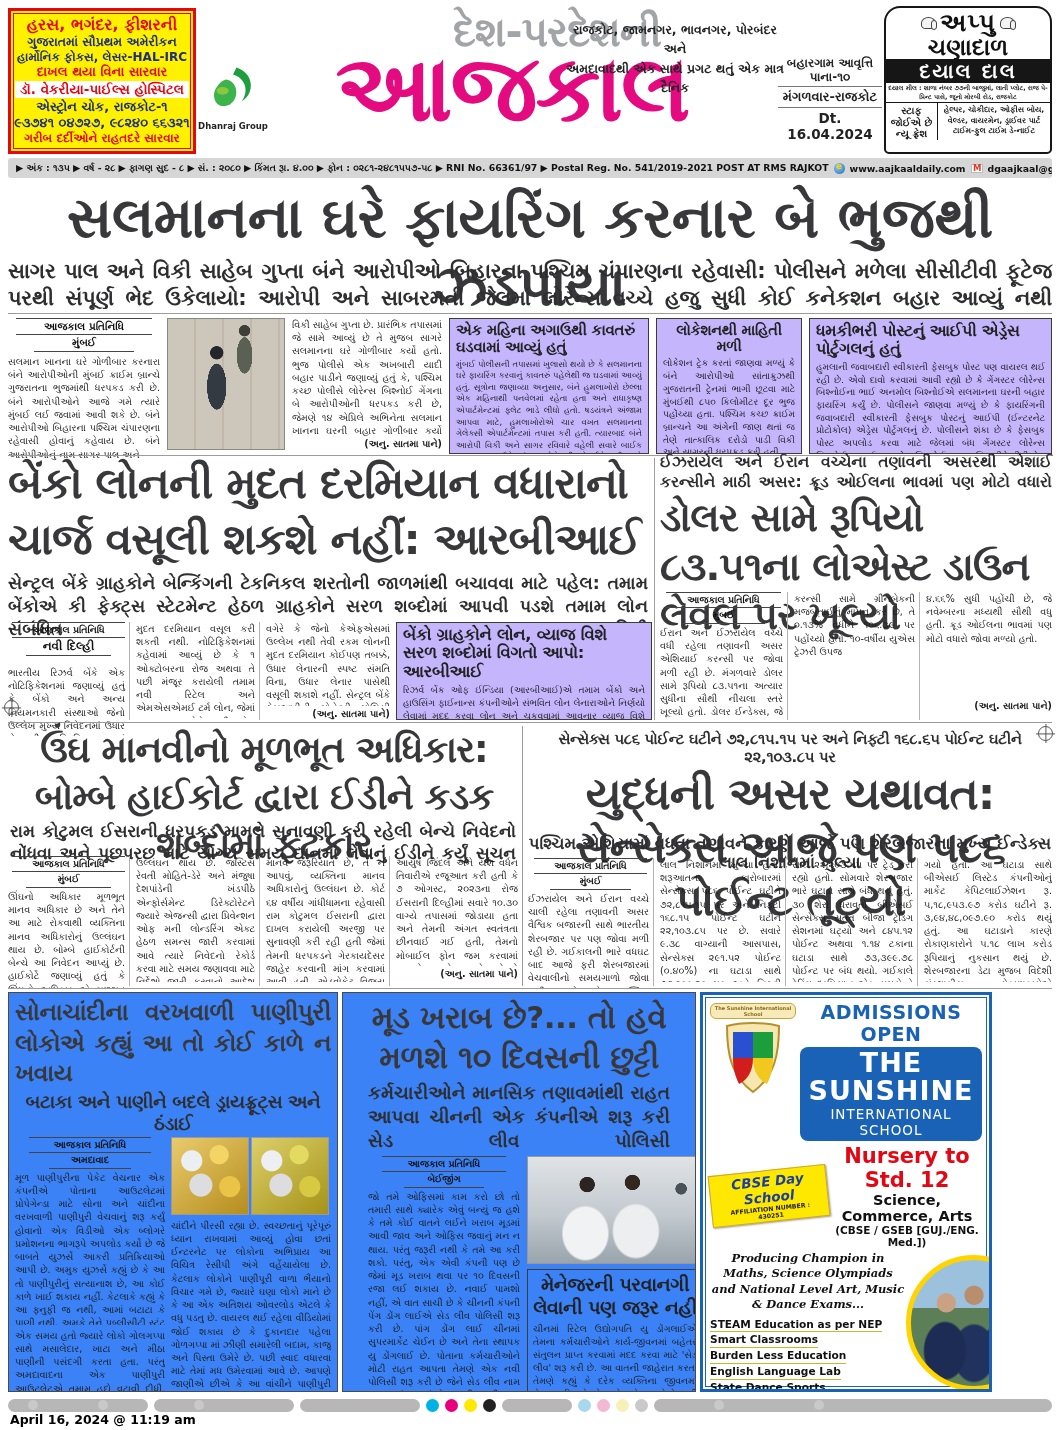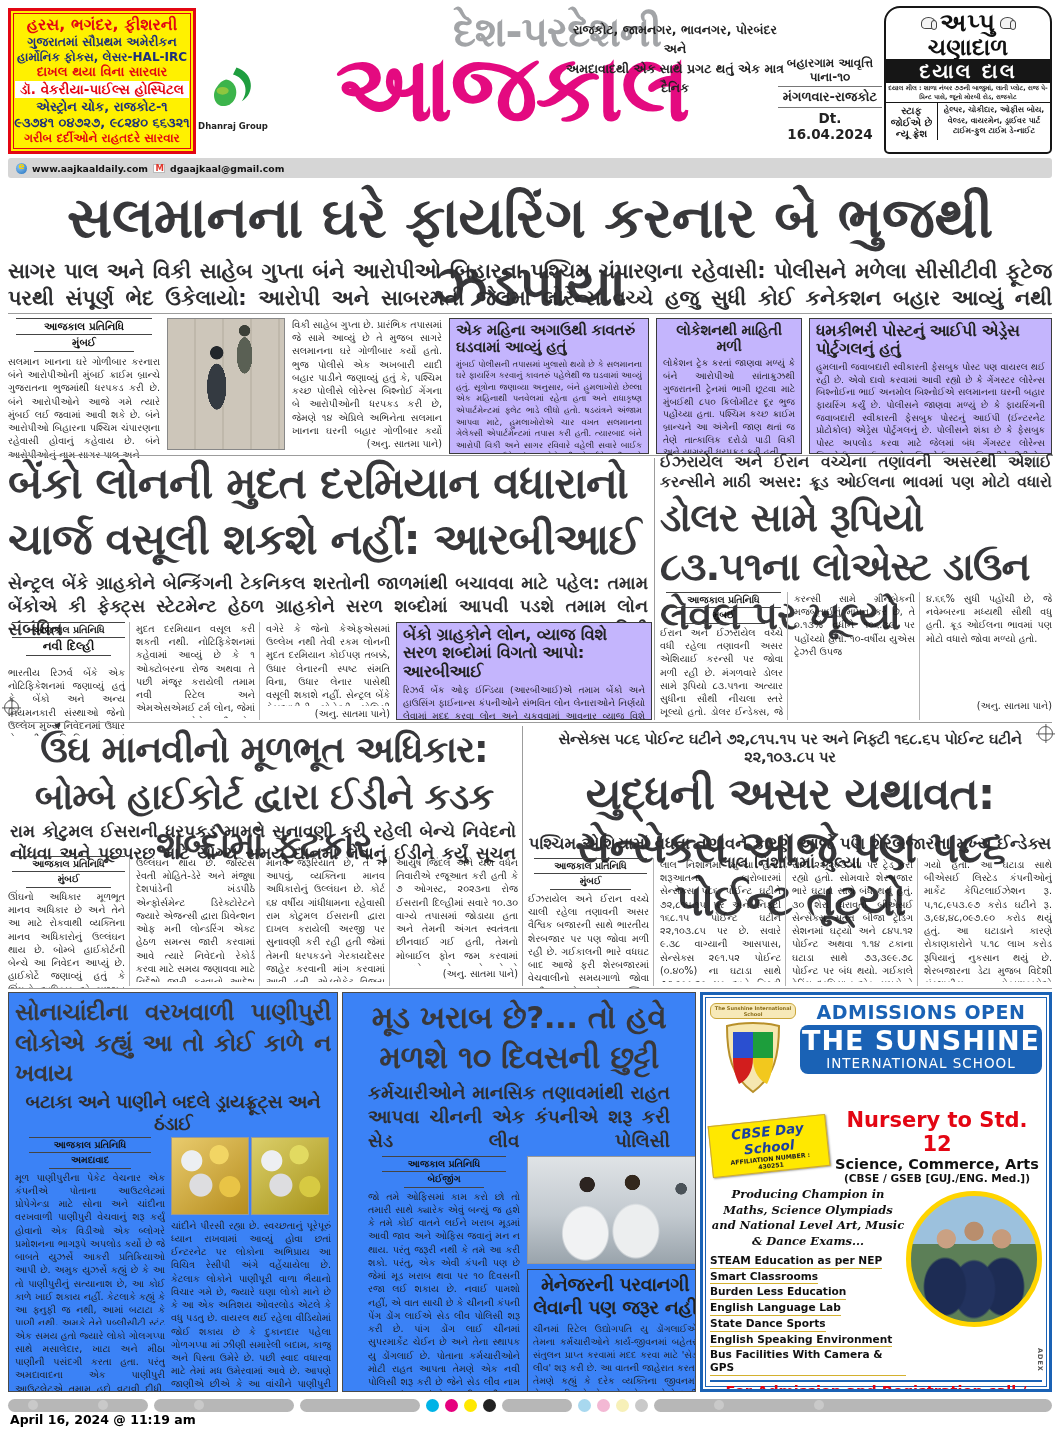--- a/index.html
+++ b/index.html
@@ -2,21 +2,21 @@
 <html><head>
 <meta charset="utf-8">
 <style>
   *{margin:0;padding:0;box-sizing:border-box}
   html,body{background:#fff}
   body{width:1058px;height:1430px;position:relative;overflow:hidden;
        font-family:"DejaVu Sans",sans-serif;color:#1c1c1e}
   .abs{position:absolute}
   .hl{color:#38383b;font-weight:bold;letter-spacing:-.5px}
   .bodytext{font-size:9.6px;line-height:1.38;text-align:justify;color:#1b1b1b;overflow:hidden}
-  .cont{font-weight:normal;font-size:9.6px;text-align:right;margin-top:2px}
+  .cont{font-weight:bold;font-size:9.6px;text-align:right;margin-top:2px}
   .byline{ text-align:center;font-weight:bold;font-size:10.5px;color:#111;
            border-top:1px solid #444;border-bottom:1px solid #444;padding:1px 0;margin:0 8px}
   .dateline{text-align:center;font-weight:bold;font-size:10.5px;color:#111;
             border-bottom:1px solid #444;padding:1px 0 2px;margin:0 26px 3px}
   .colrule{border-right:1px solid #b3b3b3}
   .nbox{border:1.5px solid #3c3c3c;background:#c4b5fd;padding:3px 6px;overflow:hidden}
   .nbox .btitle{font-weight:bold;color:#222;line-height:1.12;letter-spacing:-.3px;margin-bottom:3px}
   .rule-h{position:absolute;background:#9c9c9c;height:1px}
   .rule-v{position:absolute;background:#9c9c9c;width:1px}
   
@@ -115,21 +115,21 @@
       radial-gradient(circle 8px at 34% 26%, #2c2420 92%, transparent),
       radial-gradient(circle 8px at 60% 24%, #33281d 92%, transparent),
       radial-gradient(ellipse 24px 28px at 33% 72%, #f1f2f3 92%, transparent),
       radial-gradient(ellipse 24px 28px at 62% 70%, #eceeef 92%, transparent),
       radial-gradient(circle 6px at 88% 30%, #4a5258 92%, transparent),
       linear-gradient(180deg,#dfe3e6,#c2c9cf 55%,#9aa4ac)}
   .inbox{border:1.5px solid #3c3c3c;margin-top:5px;padding:3px 5px;overflow:hidden}
   .inbox .t{font-size:19px;font-weight:bold;text-align:center;line-height:1.25;letter-spacing:-.5px;color:#222}
   .inbox .b{font-size:9.4px;line-height:1.38;text-align:justify;margin-top:3px}
   
-  .school{left:700px;top:992px;width:352px;height:400px;border:3px solid #1a62b5;
+  .school{left:700px;top:992px;width:292px;height:400px;border:3px solid #1a62b5;
           box-shadow:inset 0 0 0 2px #fff,inset 0 0 0 3px #1a62b5;padding:6px 7px;overflow:hidden;position:absolute;background:#fff}
   .sa-top{display:flex;gap:4px}
   .sa-crest{width:86px;height:104px;position:relative;text-align:center;flex:0 0 auto}
   .sa-ribbontop{font-size:5px;font-weight:bold;color:#8a6d1a;background:#f7e9b8;border:1px solid #caa63a;
                 border-radius:6px;padding:1px 2px;display:inline-block}
   .sa-topright{flex:1;text-align:center}
   .sa-admissions{font-size:19px;font-weight:bold;color:#1a62b5;letter-spacing:.5px}
   .sa-banner{background:#1a62b5;border-radius:8px;color:#fff;margin-top:2px;padding:2px 0 3px}
   .sa-name1{font-size:27px;font-weight:bold;line-height:1.05;letter-spacing:1px}
   .sa-name2{font-size:13.5px;font-weight:normal;letter-spacing:1px}
@@ -223,20 +223,21 @@
     <div class="staff">
       <div>સ્ટાફ</div>
       <div>જોઈએ છે</div>
       <div>ન્યૂ ફ્રેશ</div>
     </div>
     <div class="jobs">હેલ્પર, ચોકીદાર, ઓફીસ બોય, વેલ્ડર, વાયરમેન, ડ્રાઈવર પાર્ટ ટાઈમ-ફુલ ટાઈમ ડે-નાઈટ</div>
   </div>
 </div>
 
 <div class="abs info-bar">
+  <span>▶ અંક : ૧૩૫  ▶ વર્ષ - ૨૮  ▶ ફાગણ સુદ - ૮  ▶ સં. : ૨૦૮૦  ▶ કિંમત રૂા. ૪.૦૦  ▶ ફોન : ૦૨૮૧-૨૪૮૧૫૫૭-૫૮  ▶ RNI No. 66361/97  ▶ Postal Reg. No. 541/2019-2021 POST AT RMS RAJKOT</span>
   <span class="globe-icon"></span>
   <span>www.aajkaaldaily.com</span>
   <span class="gmail-icon"></span>
   <span>dgaajkaal@gmail.com</span>
 </div>
 
 <div class="abs hl headline1">સલમાનના ઘરે ફાયરિંગ કરનાર બે ભુજથી ઝડપાયા</div>
 <div class="abs subhead1">સાગર પાલ અને વિકી સાહેબ ગુપ્તા બંને આરોપીઓ બિહારના પશ્ચિમ ચંપારણના રહેવાસી: પોલીસને મળેલા સીસીટીવી ફૂટેજ પરથી સંપૂર્ણ ભેદ ઉકેલાયો: આરોપી અને સાબરમતી જેલમાં લોરેન્સ વચ્ચે હજુ સુધી કોઈ કનેકશન બહાર આવ્યું નથી</div>
 
 <div class="abs row1">

